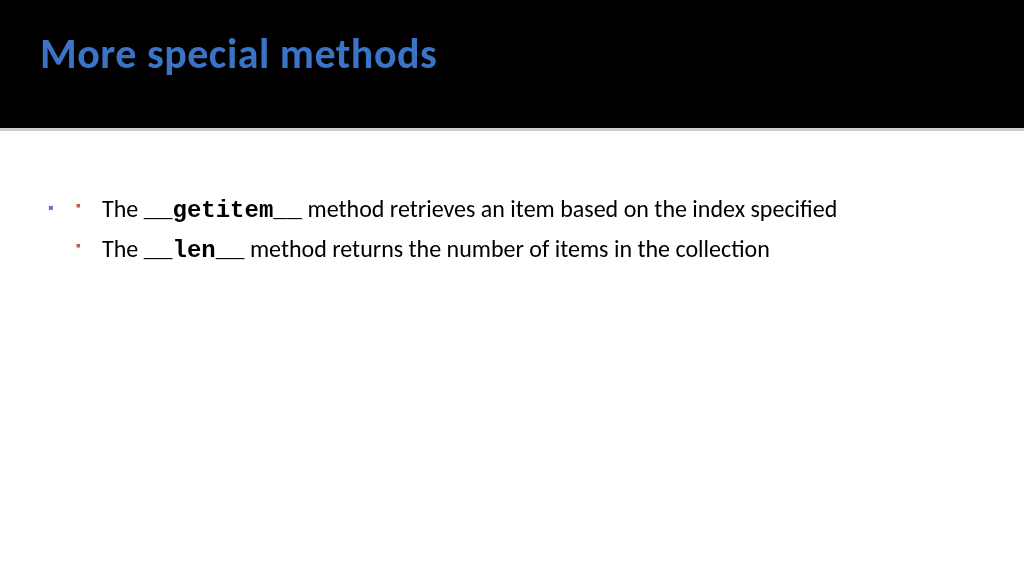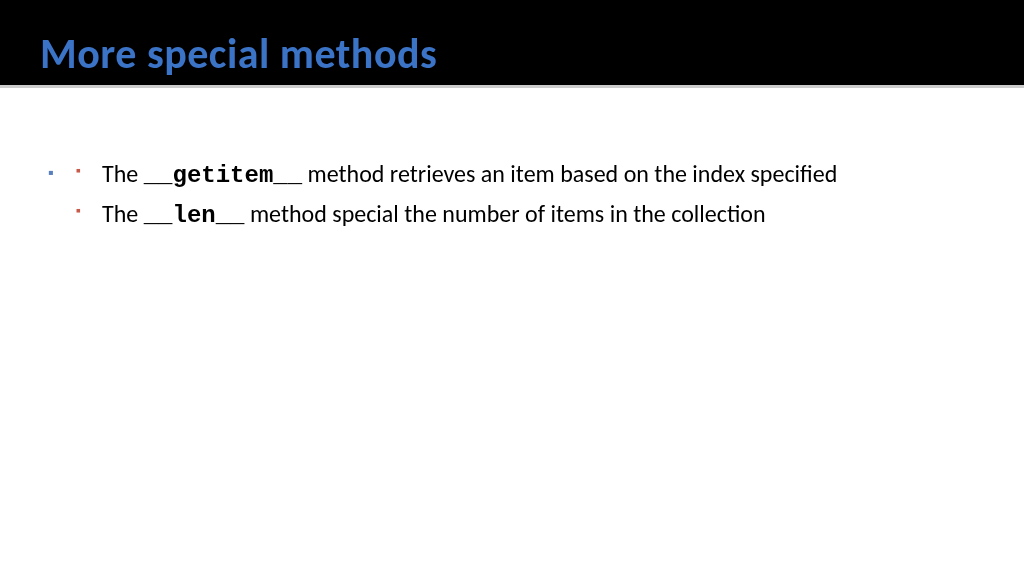--- a/index.html
+++ b/index.html
@@ -5,21 +5,21 @@
   * { margin: 0; padding: 0; box-sizing: border-box; }
   body {
     width: 1024px;
     height: 576px;
     background: #fff;
     font-family: Calibri, "Segoe UI", Arial, sans-serif;
     overflow: hidden;
   }
   .header {
     background: #000;
-    height: 88px;
+    height: 131px;
     padding: 28px 40px 0 40px;
     border-bottom: 3px solid #ccc;
   }
   .title {
     color: #3b73c7;
     font-size: 42px;
     font-weight: bold;
     letter-spacing: 0.5px;
   }
   .content {
@@ -36,21 +36,21 @@
   }
   .lvl1 > li::before {
     content: "\25AA";
     position: absolute;
     left: 0;
     top: 4px;
     color: #5a7fbf;
     font-size: 16px;
   }
   .lvl2 {
-    margin-top: 20px;
+    margin-top: 12px;
     font-size: 24px;
   }
   .lvl2 > li {
     position: relative;
     padding-left: 26px;
     margin-bottom: 6px;
   }
   .lvl2 > li::before {
     content: "\25AA";
     position: absolute;
@@ -72,18 +72,18 @@
 </div>
 
 <div class="content">
   <ul class="lvl1">
     <li>
       <ul class="lvl2">
         <li>
           <span>The </span><span class="code">__getitem__</span><span> method retrieves an item based on the index specified</span>
         </li>
         <li>
-          <span>The </span><span class="code">__len__</span><span> method special the number of items in the collection</span>
+          <span>The </span><span class="code">__len__</span><span> method returns the number of items in the collection</span>
         </li>
       </ul>
     </li>
   </ul>
 </div>
 
 </body></html>

